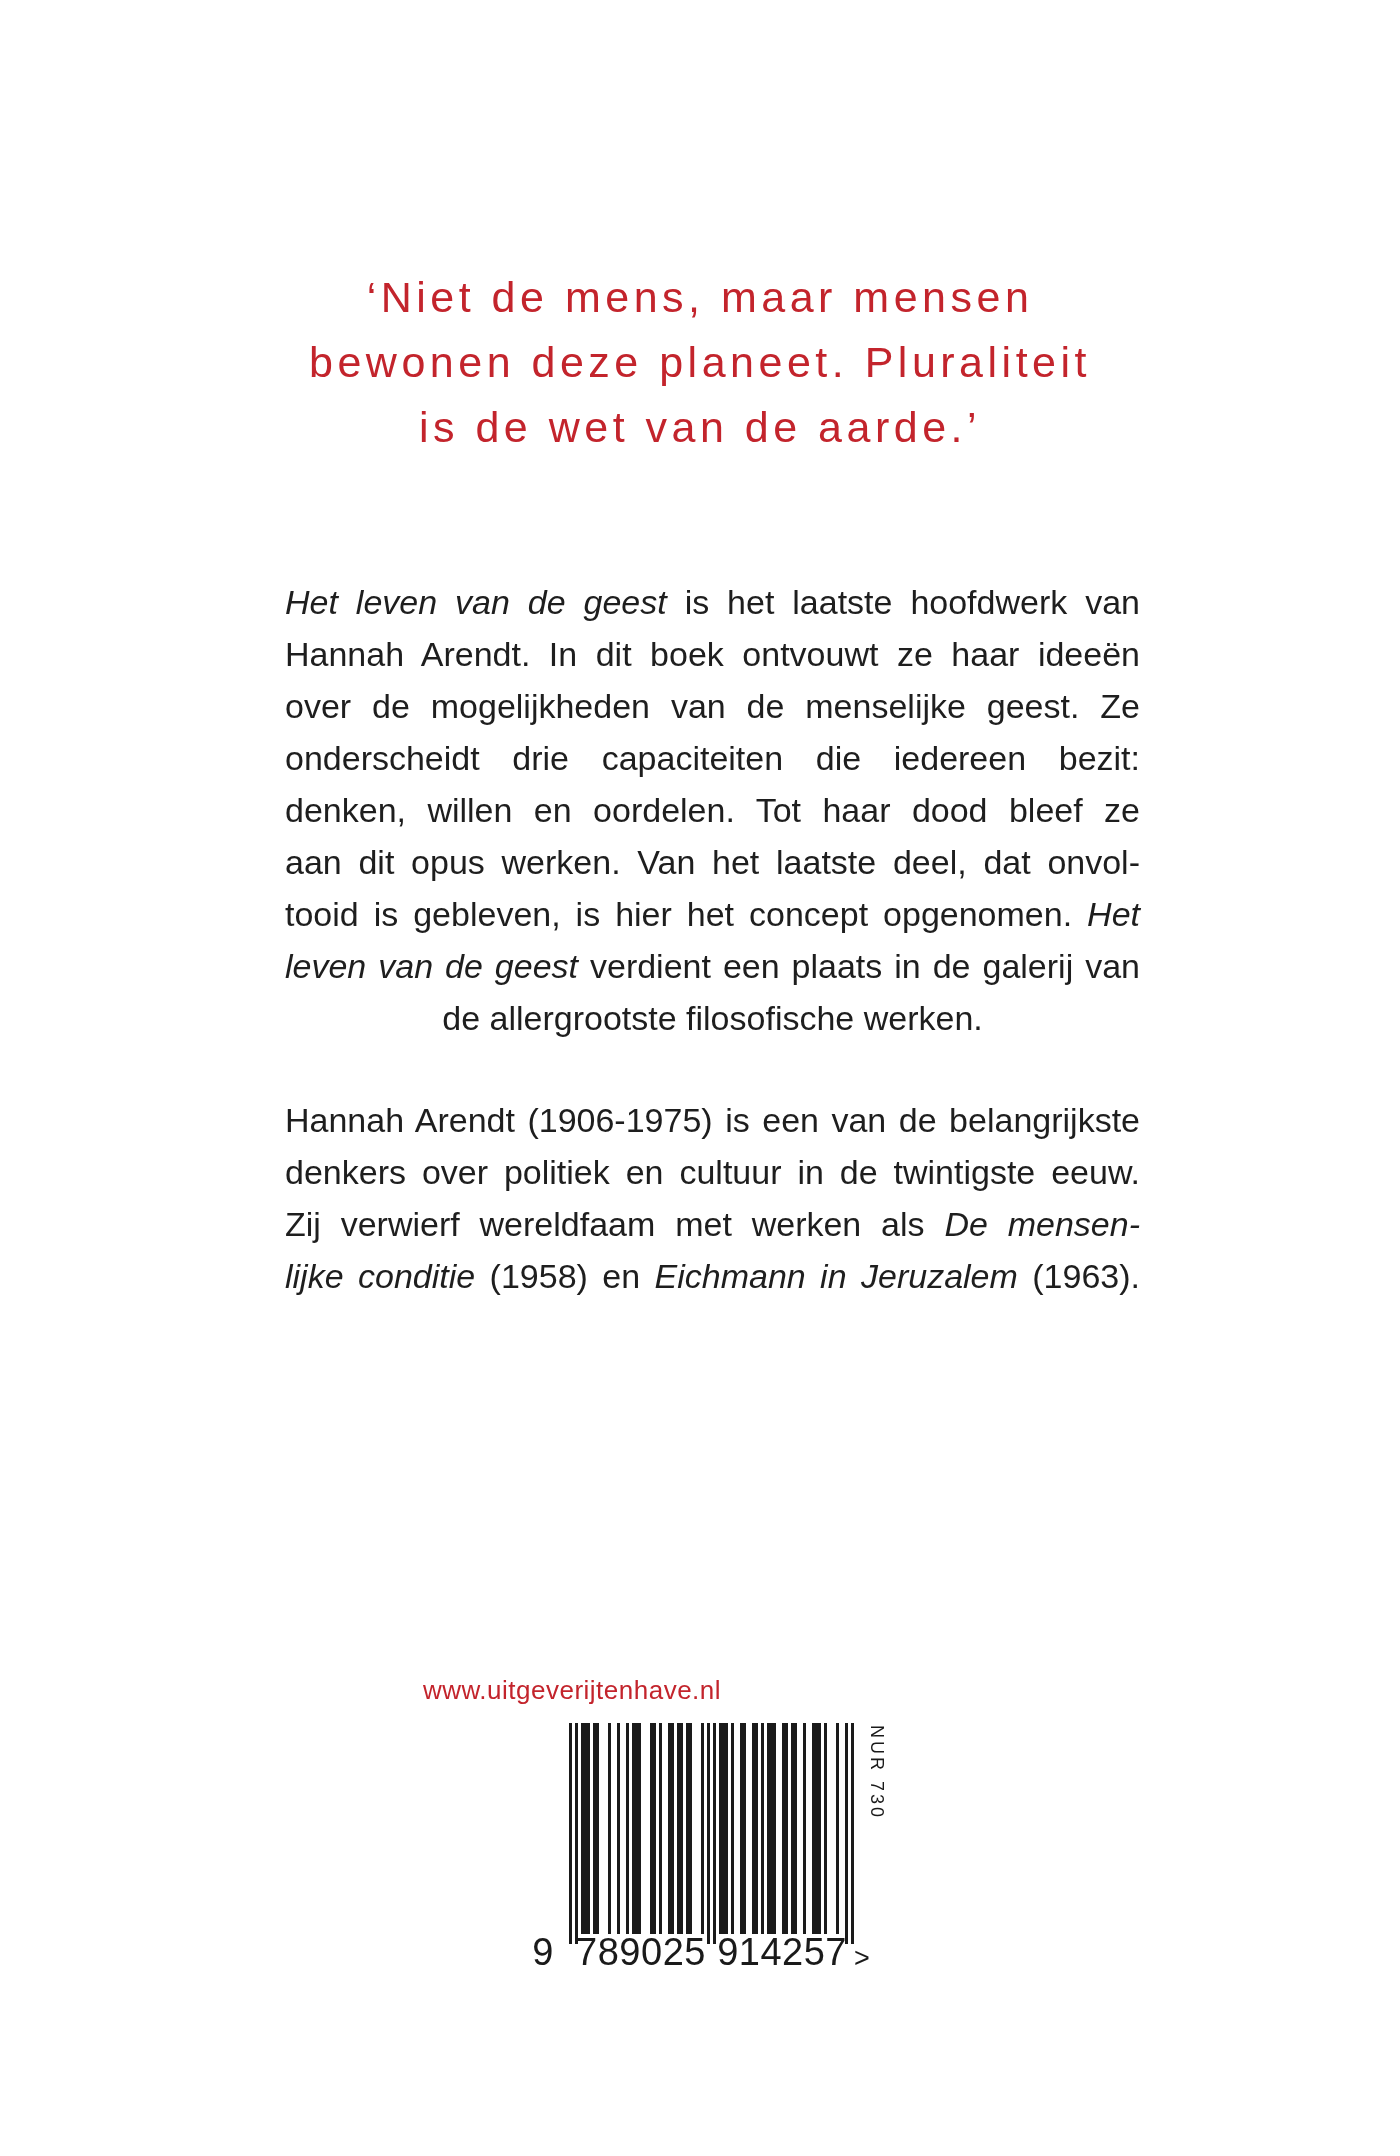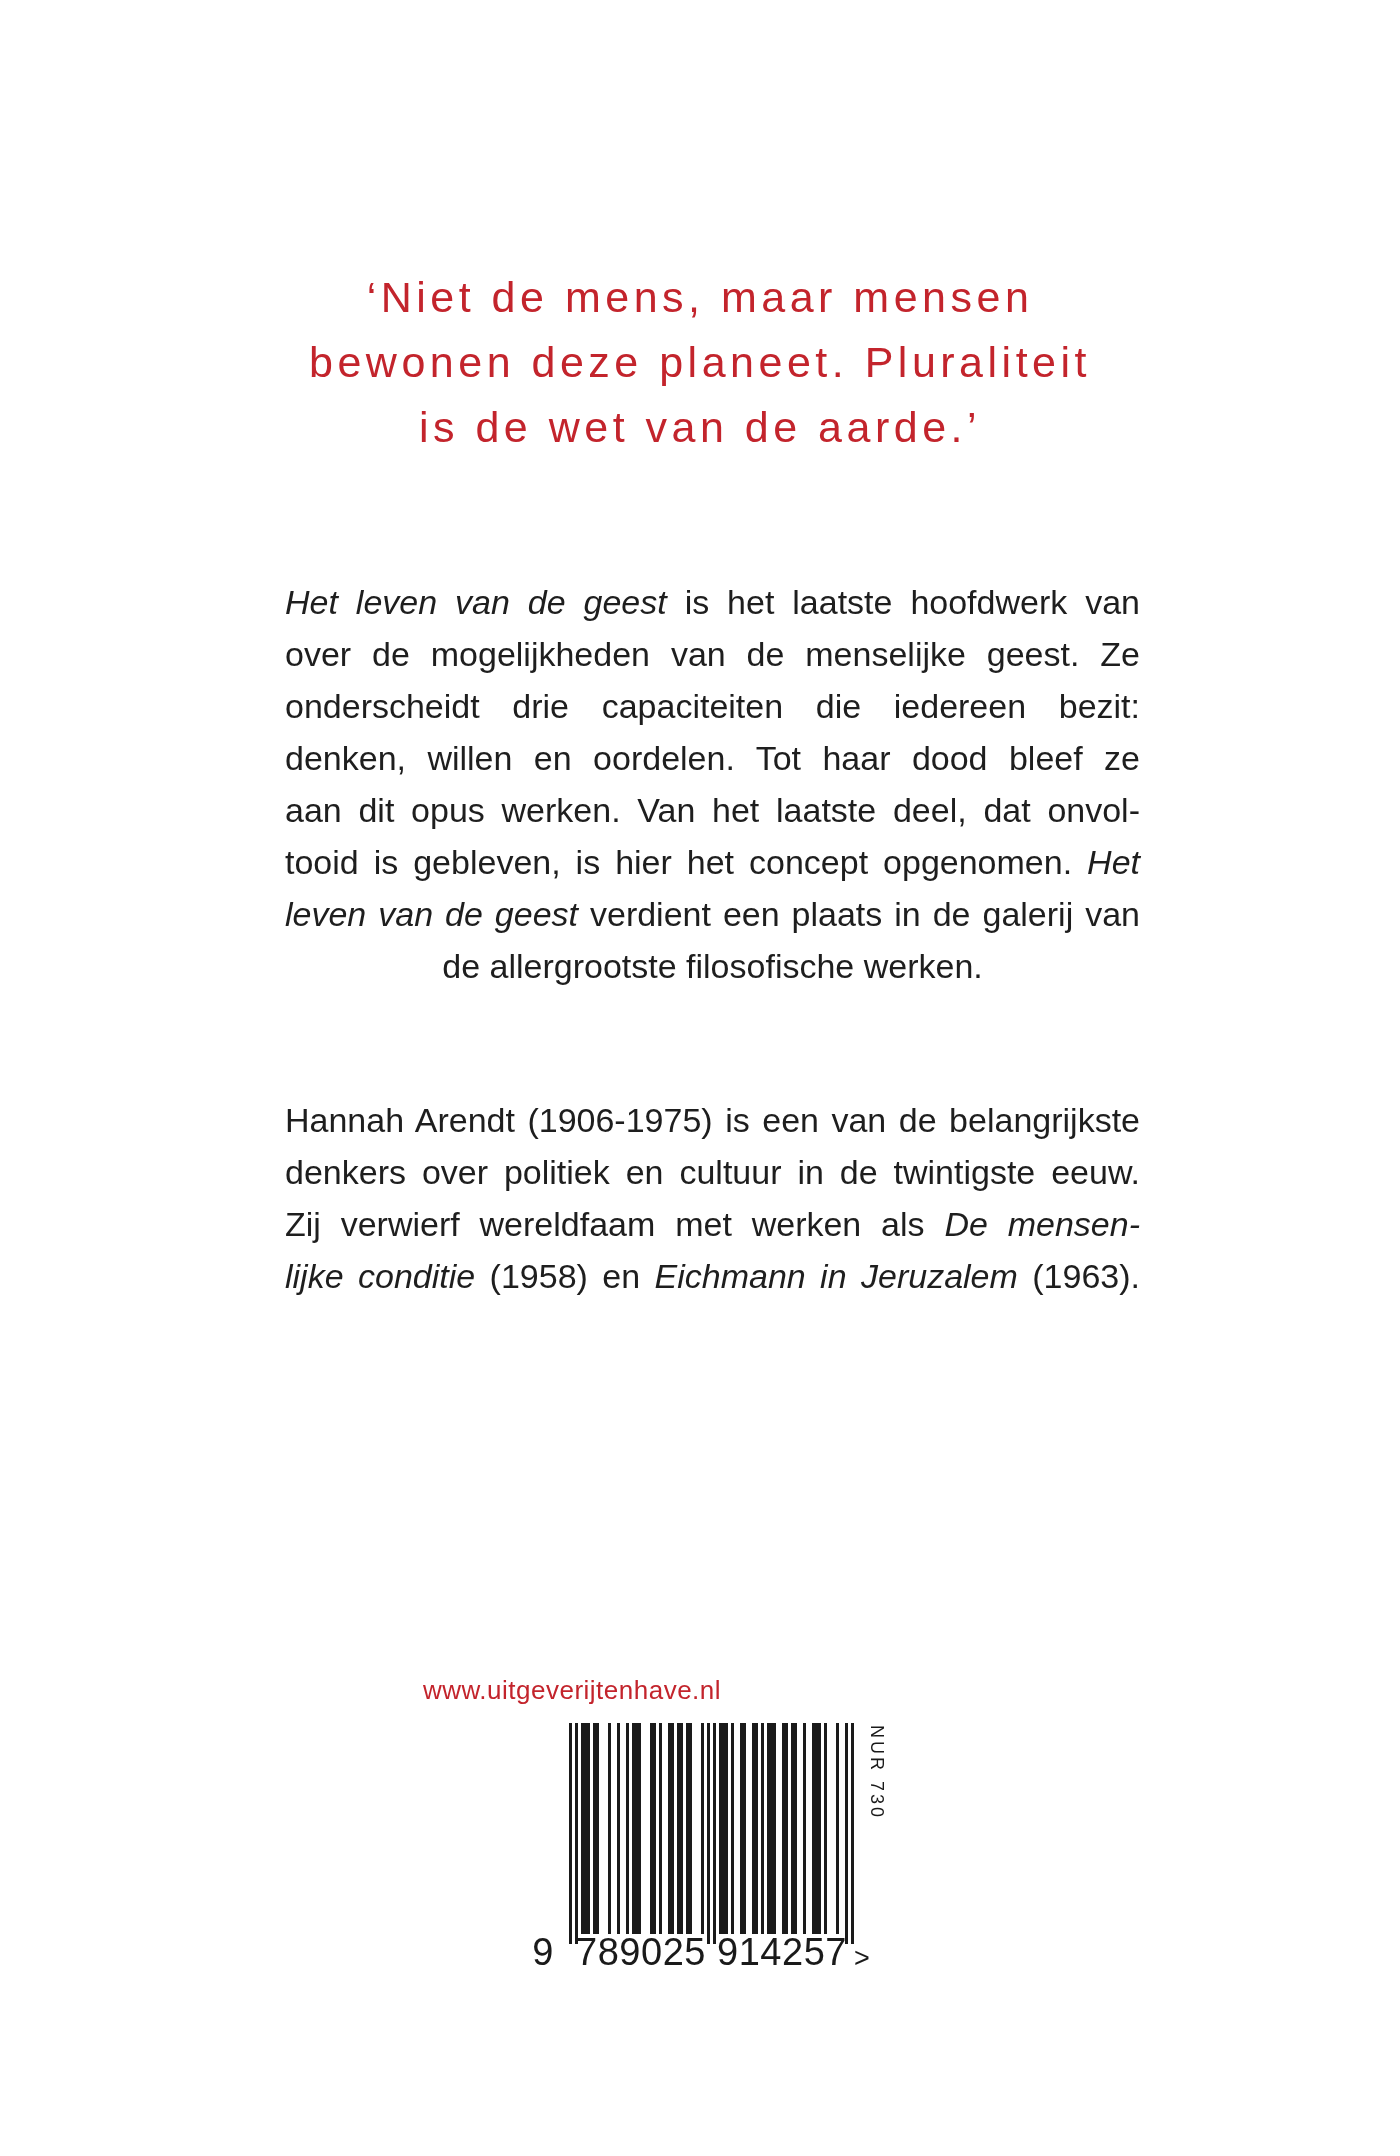--- a/index.html
+++ b/index.html
@@ -42,21 +42,21 @@
   
   .barcode-area { position: absolute; left: 500px; top: 1723px; width: 430px; height: 260px; }
   .bars { position: absolute; left: 69px; top: 0; }
   .bars rect { fill: var(--barcode, #1a1a1a); }
   .digit {
     position: absolute; top: 211px; height: 36px; line-height: 36px;
     font-size: 38px; color: var(--barcode, #1a1a1a); letter-spacing: 0.5px;
   }
   .lead-digit   { left: 14px;  width: 40px;  text-align: right; }
   .digit-group1 { left: 76px;  width: 130px; text-align: center; }
-  .digit-group2 { left: 217px; width: 130px; text-align: center; }
+  .digit-group2 { left: 217px; width: 130px; text-align: right; }
   .digit-suffix { left: 354px; width: 34px;  text-align: left; font-size: 27px; top: 217px; }
   .nur {
     position: absolute; left: 366px; top: 2px;
     writing-mode: vertical-rl; text-orientation: mixed;
     font-size: 18px; letter-spacing: 3px; color: var(--barcode, #1a1a1a);
     white-space: nowrap;
   }
 </style>
 </head>
 <body>
@@ -64,20 +64,21 @@
 <div class="cover">
 
   <div class="quote" id="quote">
       <div>‘Niet de mens, maar mensen</div>
       <div>bewonen deze planeet. Pluraliteit</div>
       <div>is de wet van de aarde.’</div>
     </div>
 
   <div class="para" id="para1">
       <div class="bodyline"><span class="it">Het leven van de geest</span><span> is het laatste hoofdwerk van</span></div>
+      <div class="bodyline"><span>Hannah Arendt. In dit boek ontvouwt ze haar ideeën</span></div>
       <div class="bodyline"><span>over de mogelijkheden van de menselijke geest. Ze</span></div>
       <div class="bodyline"><span>onderscheidt drie capaciteiten die iedereen bezit:</span></div>
       <div class="bodyline"><span>denken, willen en oordelen. Tot haar dood bleef ze</span></div>
       <div class="bodyline"><span>aan dit opus werken. Van het laatste deel, dat onvol-</span></div>
       <div class="bodyline"><span>tooid is gebleven, is hier het concept opgenomen. </span><span class="it">Het</span></div>
       <div class="bodyline"><span class="it">leven van de geest</span><span> verdient een plaats in de galerij van</span></div>
       <div class="bodyline align-last-center"><span>de allergrootste filosofische werken.</span></div>
     </div>
   <div class="para" id="para2">
       <div class="bodyline"><span>Hannah Arendt (1906-1975) is een van de belangrijkste</span></div>

